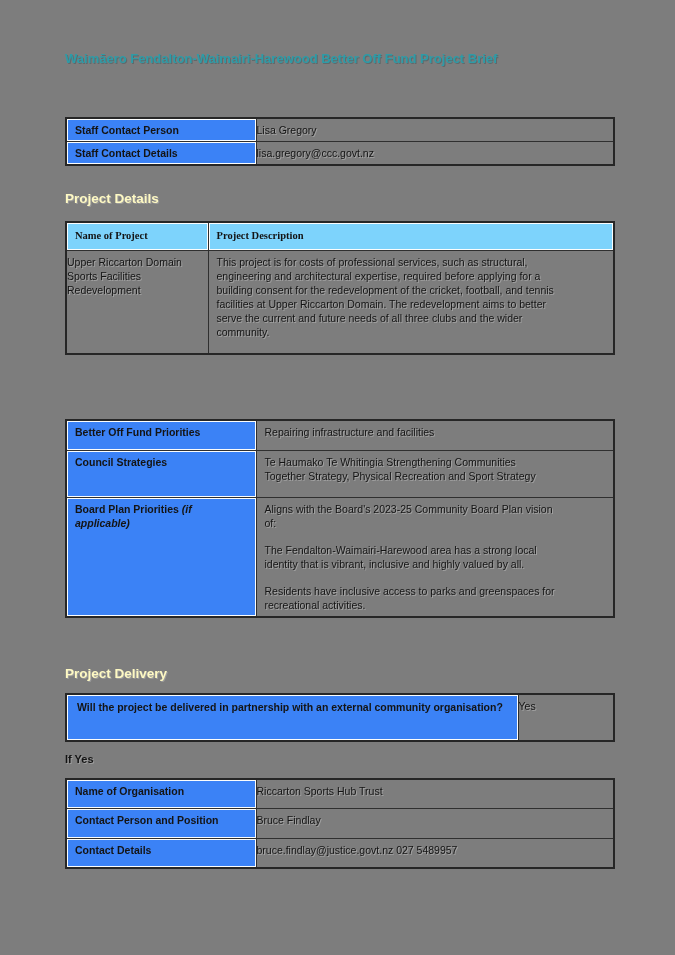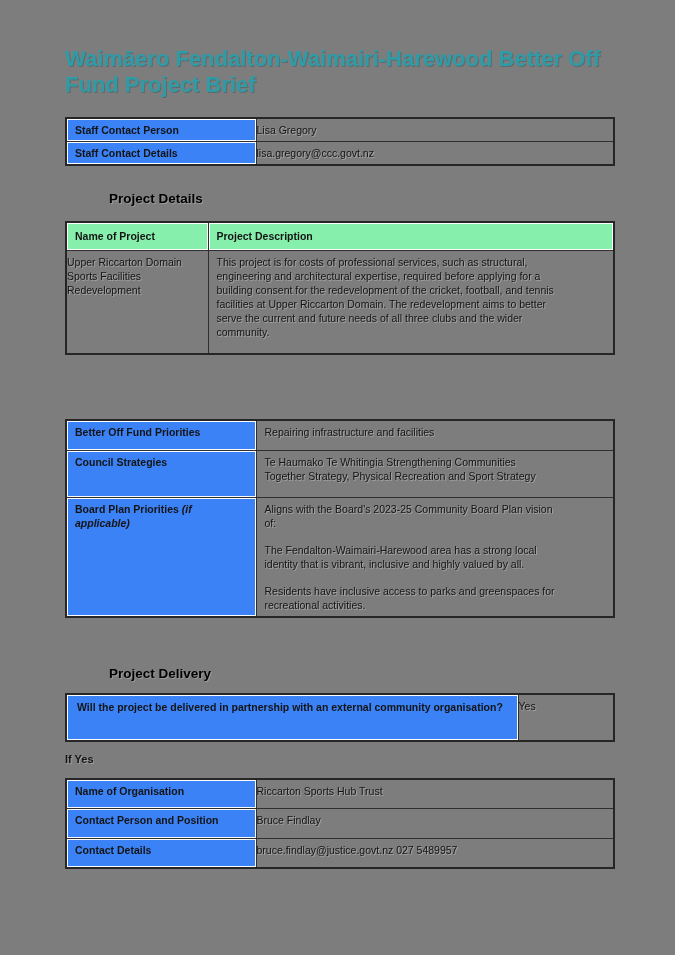--- a/index.html
+++ b/index.html
@@ -9,34 +9,33 @@
     width: 675px;
     height: 955px;
     background: #7d7d7d;
     font-family: "Liberation Sans", sans-serif;
     overflow: hidden;
   }
   .doc-title {
     position: absolute;
     left: 65px; top: 46px;
     width: 548px;
-    font-size: 22px;
+    font-size: 13px;
     font-weight: bold;
     line-height: 26px;
     color: #2e9ba7;
     text-shadow: 1px 1px 0 rgba(40,70,75,0.35);
   }
   .section-heading {
     position: absolute;
     left: 65px;
     font-size: 13.5px;
     font-weight: bold;
-    color: #000000;
+    color: #fef9c3;
     text-shadow: 1px 1px 0 rgba(255,255,255,0.22);
-    margin-left: 44px;
   }
   table.doc-table {
     position: absolute;
     left: 65px;
     border-collapse: collapse;
     table-layout: fixed;
     width: 548px;
     border: 2px solid #262626;
   }
   table.doc-table td {
@@ -48,26 +47,27 @@
   }
   td.lbl {
     background: #3b82f6;
     box-shadow: inset 0 0 0 1px #fbfdfd;
     font-weight: bold;
     font-size: 11px;
     padding: 4px 8px;
     color: #0d0d0d;
   }
   td.hdr {
-    background: #86efac;
+    background: #7dd3fc;
     box-shadow: inset 0 0 0 1px #fbfdfd;
     font-weight: bold;
     font-size: 11px;
     padding: 6px 8px;
     color: #0d0d0d;
+    font-family: Liberation Serif, serif;
   }
   td.val {
     padding: 4px 58px 4px 8px;
     text-shadow: 1px 1px 0 rgba(255,255,255,0.30);
   }
   td.val-tight { padding: 4px 0; text-shadow: 1px 1px 0 rgba(255,255,255,0.30); }
   .italic { font-style: italic; }
   .para { margin-bottom: 13px; }
   .para:last-child { margin-bottom: 0; }
   .if-yes {

